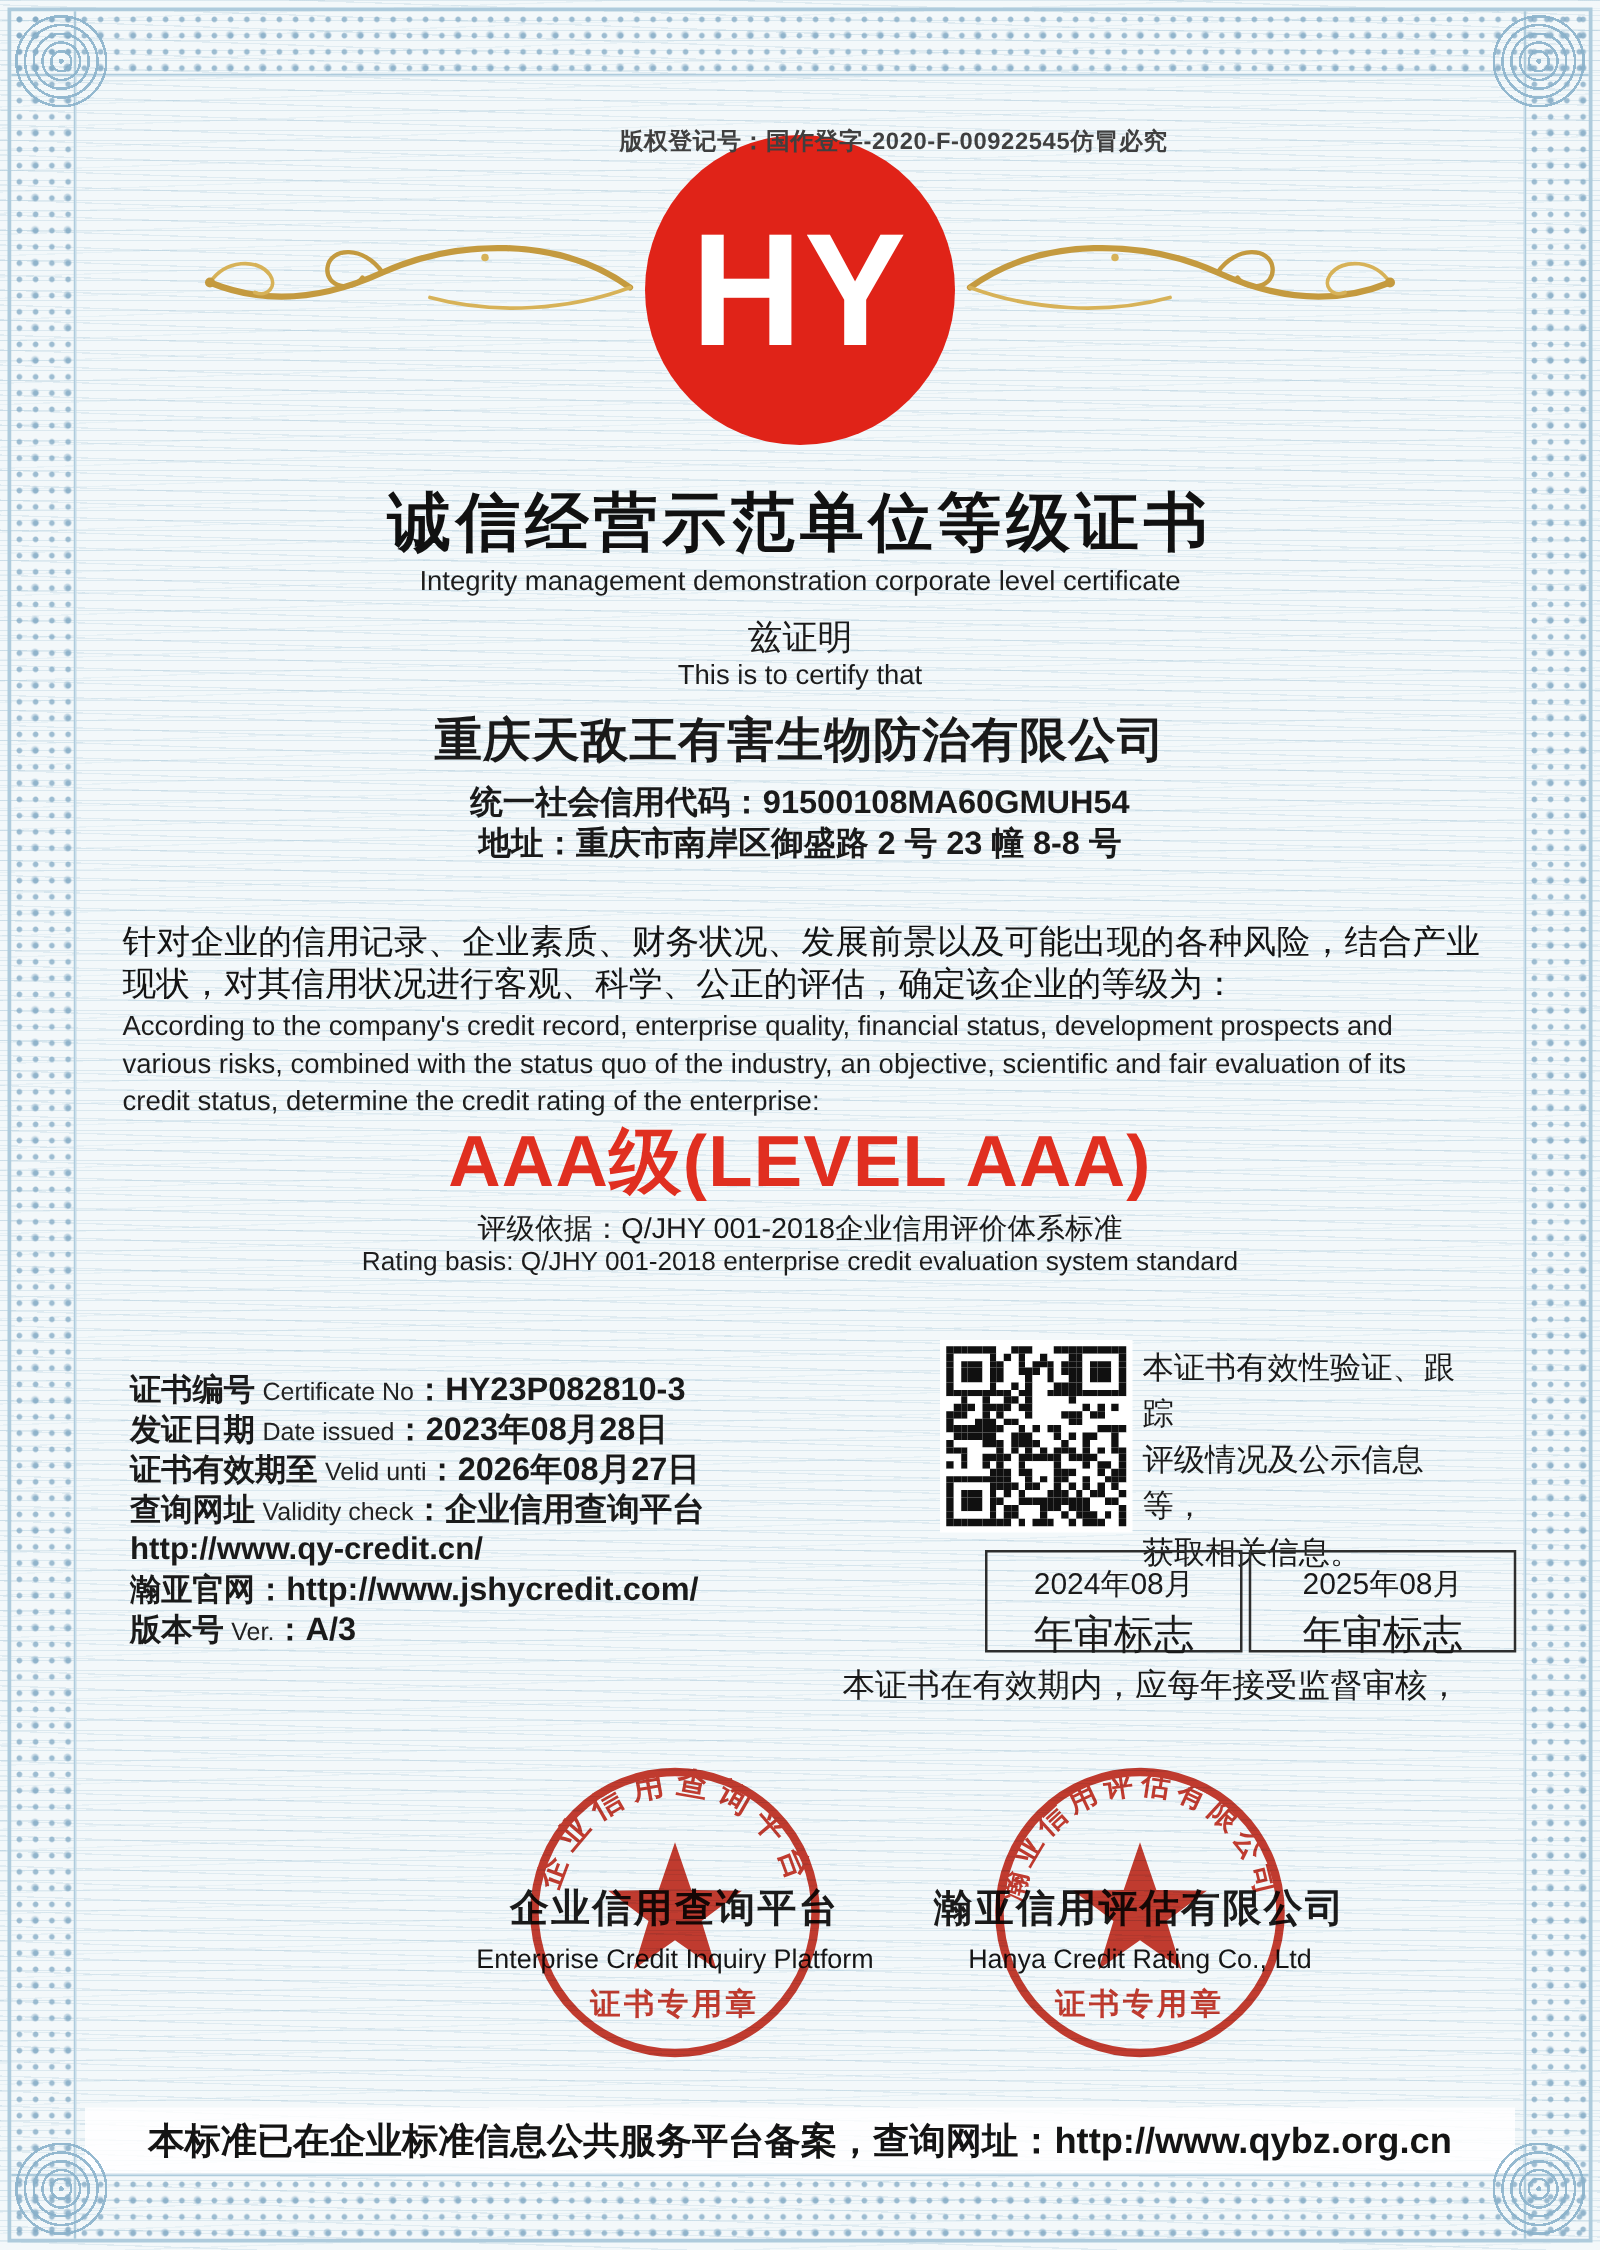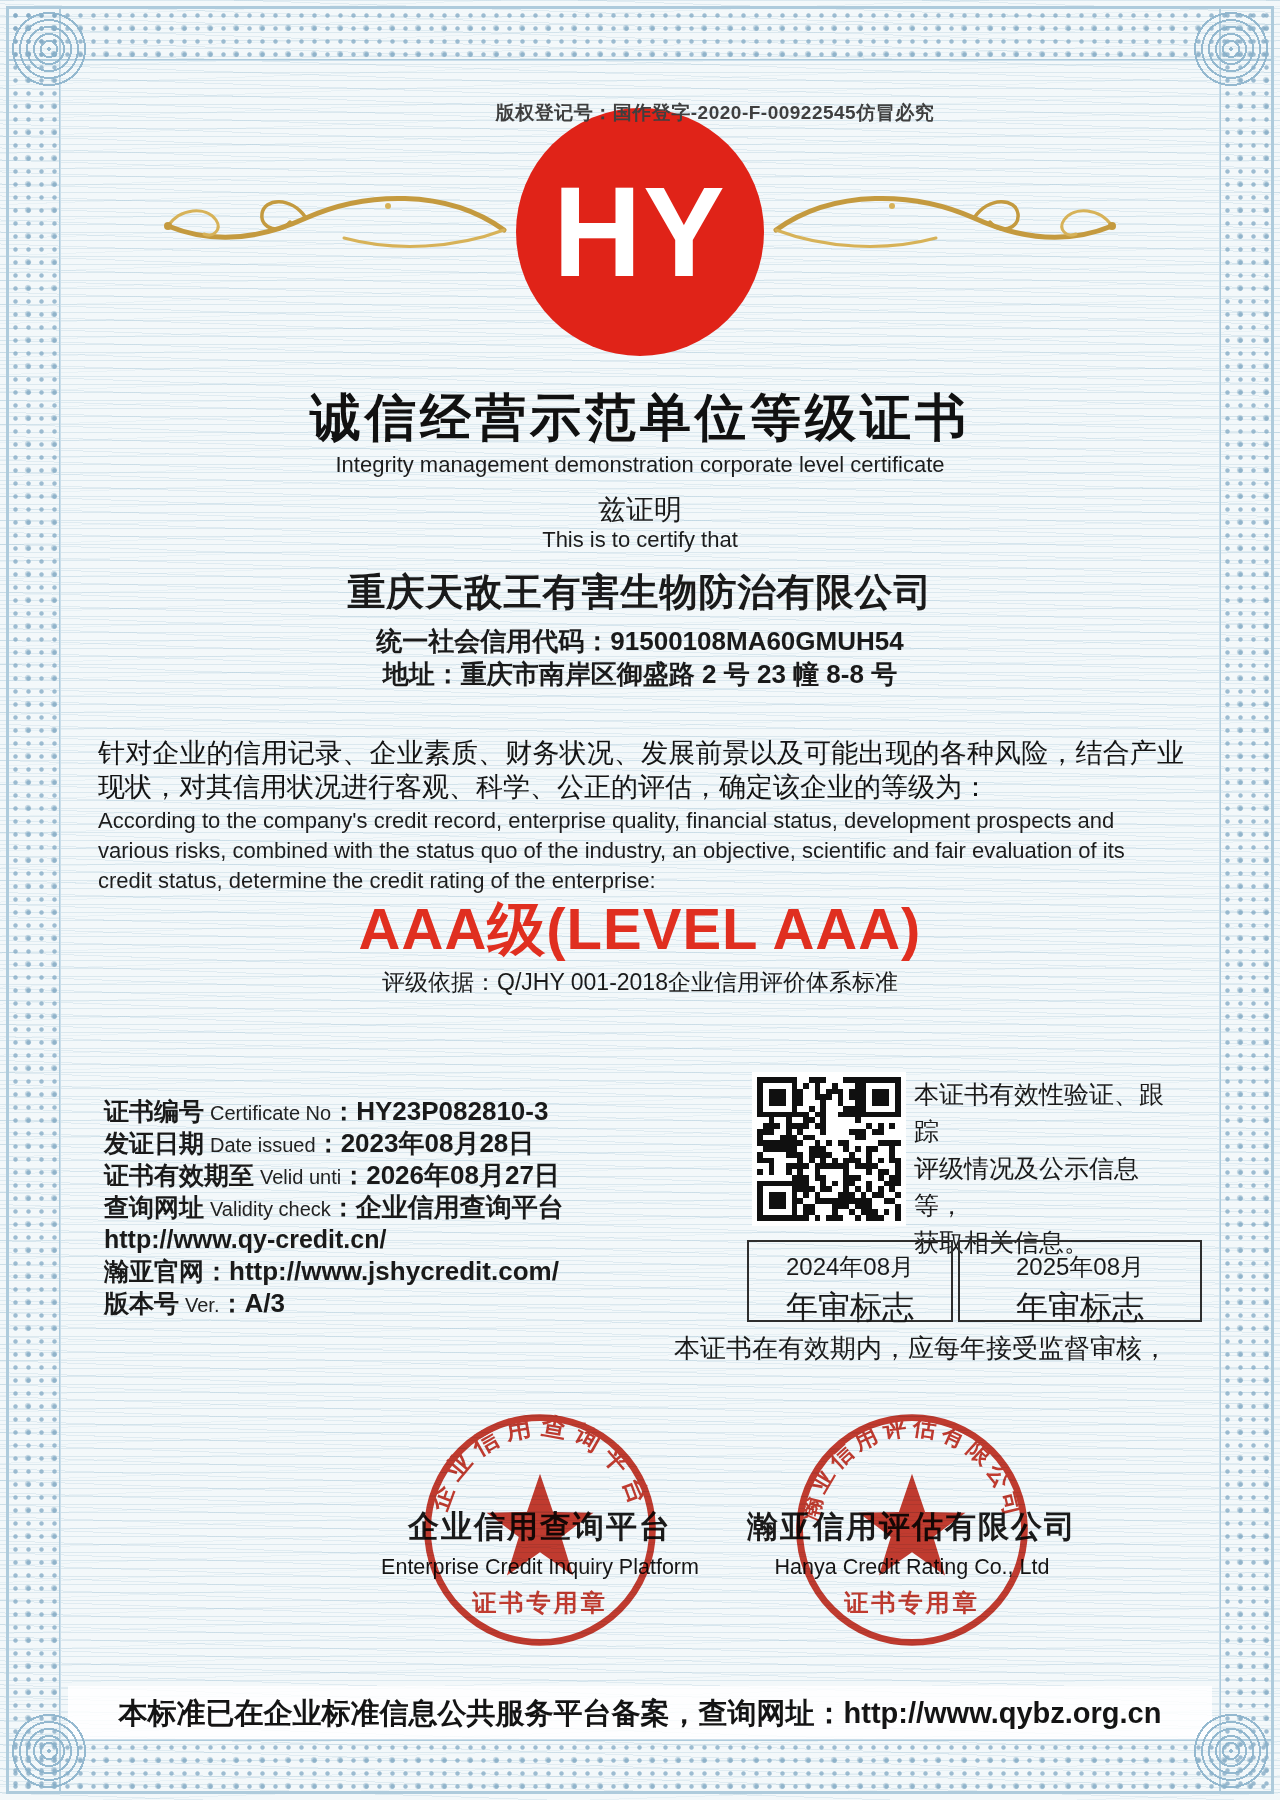--- a/index.html
+++ b/index.html
@@ -65,22 +65,22 @@
   .drow .en{font-size:20px;font-weight:500;color:#222;margin-left:6px;}
   .drow .sep{font-size:25px;font-weight:600;}
   .drow .val{font-size:26px;font-weight:600;}
 
   
   .qr{position:absolute;left:752px;top:1072px;width:154px;height:154px;background:#fff;
     display:grid;grid-template-columns:repeat(25,1fr);grid-template-rows:repeat(25,1fr);
     padding:5px;box-sizing:border-box;}
   .qr i{display:block;} .qr i.b{background:#101010;} .qr i.w{background:#fff;}
   .qr-note{position:absolute;left:914px;top:1076px;width:256px;font-size:25px;line-height:37px;font-weight:500;}
-  .ybox{position:absolute;top:1240px;height:82px;border:2px solid #2e2e2e;box-sizing:border-box;text-align:center;}
-  .ybox.b1{left:747px;width:206px;} .ybox.b2{left:958px;width:244px;}
+  .ybox{position:absolute;top:1240px;height:82px;border:2px solid #2e2e2e;box-sizing:border-box;text-align:center;margin-left:41px;}
+  .ybox.b1{left:747px;width:206px;} .ybox.b2{left:958px;width:214px;}
   .ybox .p{font-size:24px;font-weight:500;margin-top:9px;}
   .ybox .l{font-size:32px;font-weight:500;margin-top:3px;}
   .sup-note{position:absolute;left:620px;width:548px;text-align:right;font-size:26px;font-weight:500;}
   .sup-note.n1{top:1331px;} .sup-note.n2{top:1375px;}
 
   
   .issuer{position:absolute;width:380px;top:1506px;text-align:center;}
   .issuer.i1{left:350px;} .issuer.i2{left:722px;}
   .issuer .nzh{font-size:31px;font-weight:700;letter-spacing:2px;}
   .issuer .nen{font-size:21.5px;margin-top:7px;color:#151515;}
@@ -132,20 +132,21 @@
   <div class="certify-zh">兹证明</div>
   <div class="certify-en">This is to certify that</div>
   <div class="company">重庆天敌王有害生物防治有限公司</div>
   <div class="credit-code">统一社会信用代码：91500108MA60GMUH54</div>
   <div class="address">地址：重庆市南岸区御盛路 2 号 23 幢 8-8 号</div>
 
   <div class="body-zh">针对企业的信用记录、企业素质、财务状况、发展前景以及可能出现的各种风险，结合产业现状，对其信用状况进行客观、科学、公正的评估，确定该企业的等级为：</div>
   <div class="body-en">According to the company's credit record, enterprise quality, financial status, development prospects and various risks, combined with the status quo of the industry, an objective, scientific and fair evaluation of its credit status, determine the credit rating of the enterprise:</div>
   <div class="level">AAA级(LEVEL AAA)</div>
   <div class="basis-zh">评级依据：Q/JHY 001-2018企业信用评价体系标准</div>
+  <div class="basis-en">Rating basis: Q/JHY 001-2018 enterprise credit evaluation system standard</div>
 
   <div class="details">
     <div class="drow">
       <span class="zh">证书编号</span><span class="en">Certificate No</span><span class="sep">：</span><span class="val">HY23P082810-3</span>
     </div>
     <div class="drow">
       <span class="zh">发证日期</span><span class="en">Date issued</span><span class="sep">：</span><span class="val">2023年08月28日</span>
     </div>
     <div class="drow">
       <span class="zh">证书有效期至</span><span class="en">Velid unti</span><span class="sep">：</span><span class="val">2026年08月27日</span>

